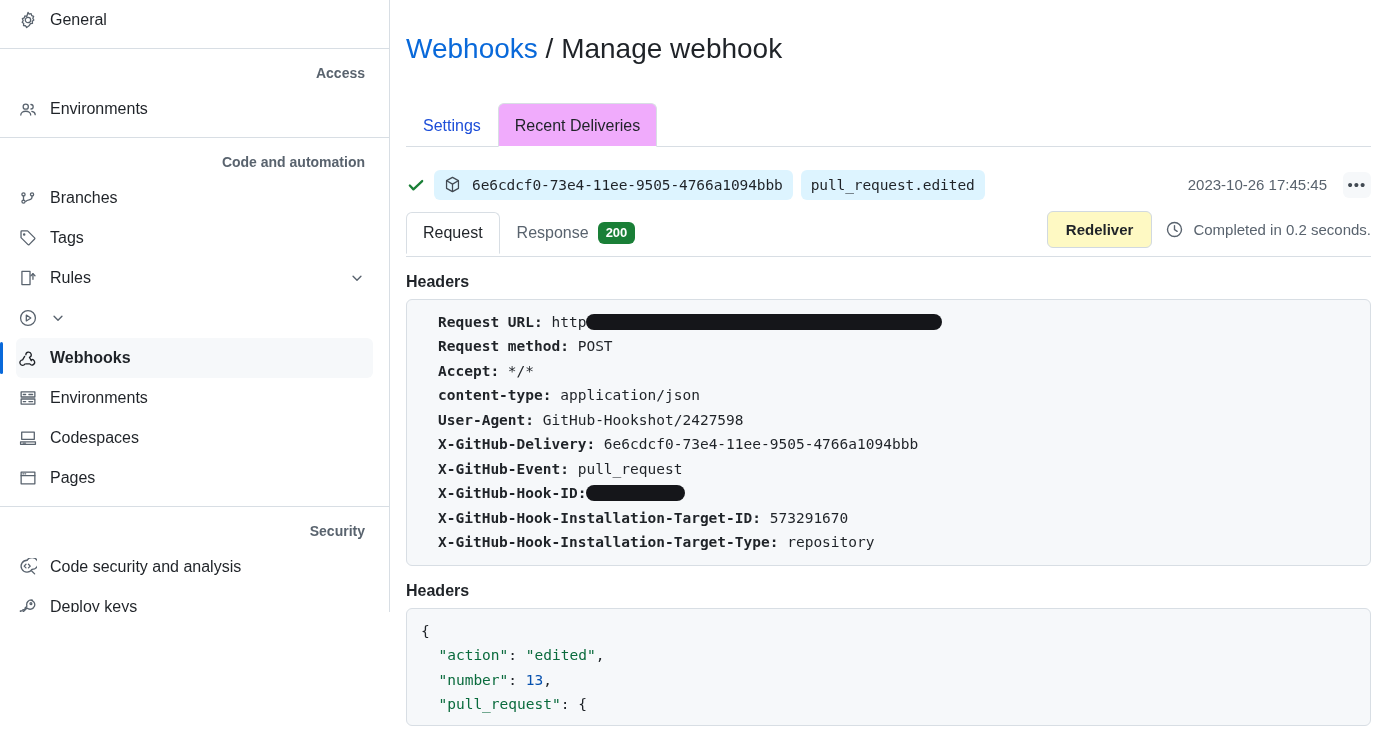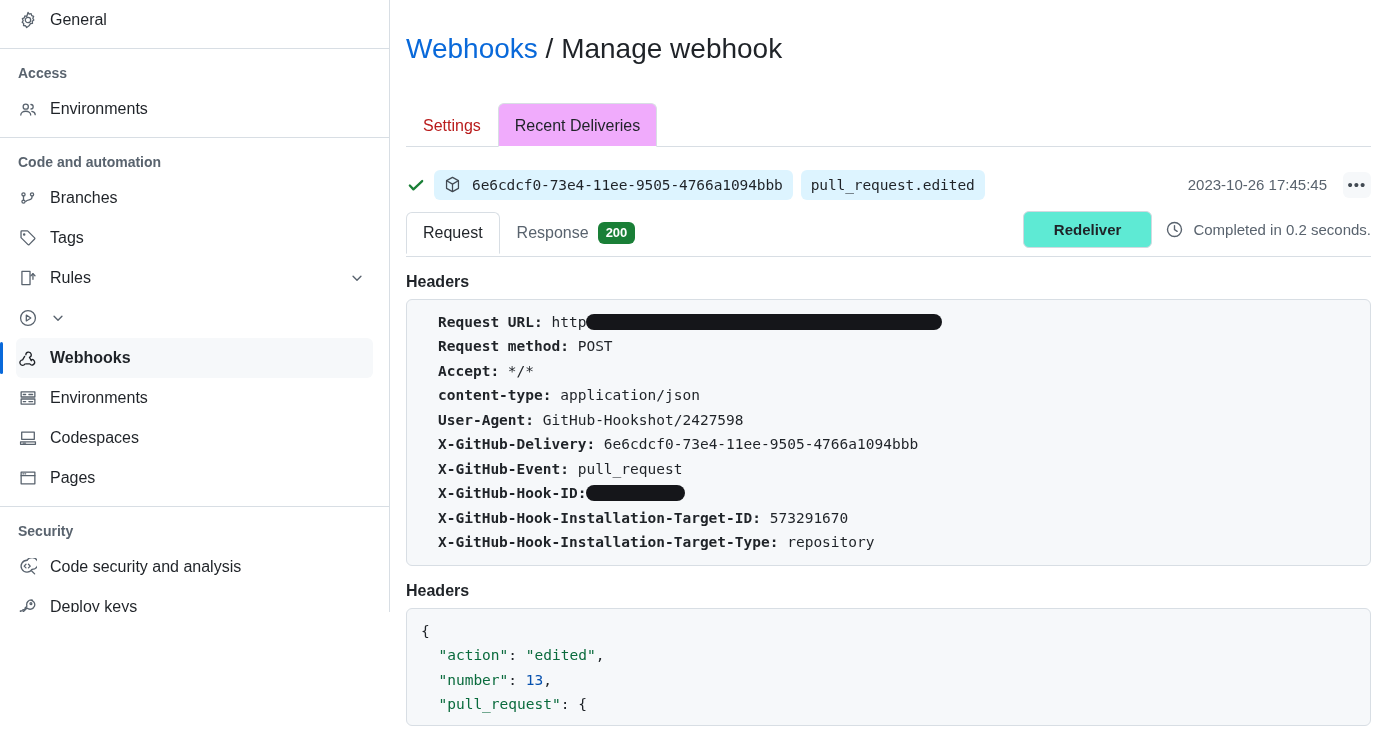--- a/index.html
+++ b/index.html
@@ -27,20 +27,21 @@
   .nav-divider {
     height: 1px; background: #d8dee4;
     margin: 8px 0 8px 0;
   }
   .group-label {
     font-size: 14px;
     font-weight: 600;
     color: #59636e;
     padding: 6px 8px 6px 2px;
     line-height: 20px;
+    text-align: right;
   }
   .nav-item {
     display: flex;
     align-items: center;
     gap: 12px;
     height: 40px;
     padding: 0 8px 0 2px;
     border-radius: 6px;
     font-size: 16px;
     color: #1f2328;
@@ -93,21 +94,21 @@
     align-items: flex-end;
     border-bottom: 1px solid #d8dee4;
     height: 48px;
     margin-top: 2px;
   }
   .tab {
     font-size: 16px;
     padding: 0 16px;
     height: 44px;
     line-height: 44px;
-    color: #b91c1c;
+    color: #1d4ed8;
     cursor: pointer;
     border: 1px solid transparent;
     border-radius: 6px 6px 0 0;
     position: relative;
     top: 1px;
   }
   .tab.active {
     background: #f0abfc;
     border-color: #d8dee4;
     border-bottom-color: #ffffff;
@@ -195,26 +196,26 @@
     background: #1a7f37;
     color: #ffffff;
     border-radius: 6px;
     font-size: 13px;
     font-weight: 600;
     padding: 3px 8px;
     line-height: 16px;
   }
   .redeliver-btn {
     border: 1px solid #d1d9e0;
-    background: #5eead4;
+    background: #fef9c3;
     border-radius: 6px;
     font-size: 15px;
     font-weight: 600;
     color: #1f2328;
-    padding: 6px 30px;
+    padding: 6px 18px;
     cursor: pointer;
     margin-bottom: 8px;
   }
   .completed {
     display: flex; align-items: center; gap: 9px;
     font-size: 15px; color: #59636e;
     margin-left: 14px;
     margin-bottom: 8px;
   }
   .clock-icon { color: #59636e; width: 18px; height: 18px; display:flex; align-items:center;}

